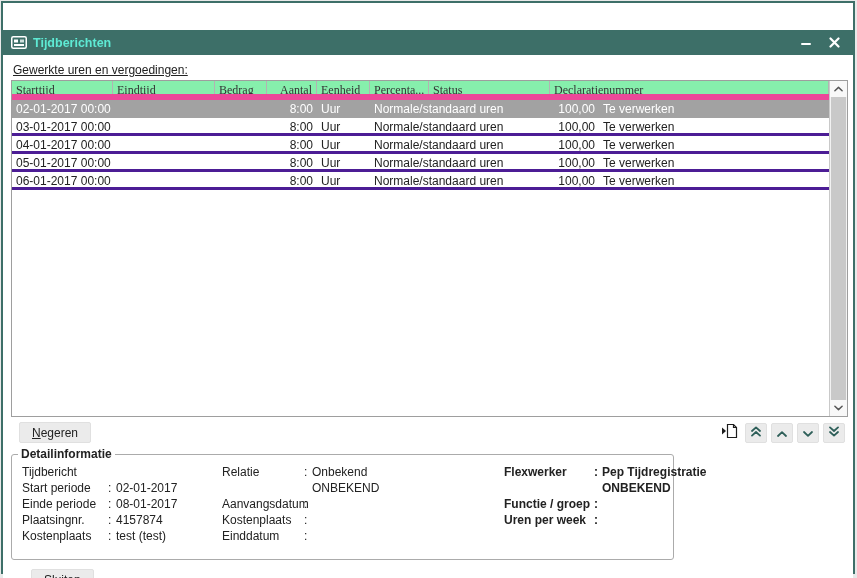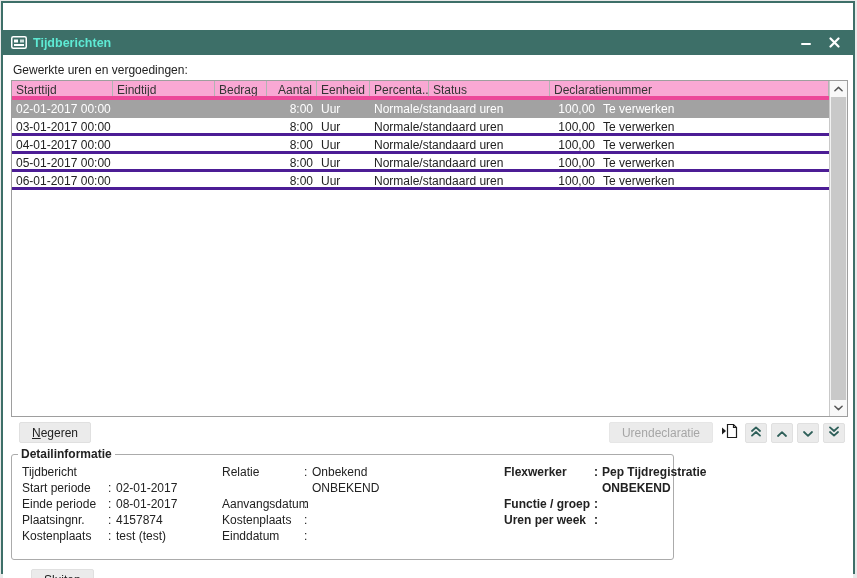--- a/index.html
+++ b/index.html
@@ -24,28 +24,28 @@
   }
   .titlebar .title { font-weight:bold; font-size:12.5px; flex:1; }
   .win-icon { display:flex; align-items:center; }
   .winbtn {
     width:22px; height:20px; display:flex; align-items:center; justify-content:center;
     color:#fff; cursor:default; background:transparent; border:none; padding:0;
     font-family:"Liberation Sans", sans-serif;
   }
   
   .content { position:relative; height:541px; background:#fff; }
-  .grid-label { position:absolute; left:10px; top:8px; }
+  .grid-label { position:absolute; left:10px; top:8px;text-decoration:underline; }
   
   .grid {
     position:absolute; left:8px; top:25px; width:837px; height:337px;
     border:1px solid #9e9e9e; display:flex; background:#fff;
   }
   .grid-main { flex:1; display:flex; flex-direction:column; overflow:hidden; }
-  .grid-header { display:flex; height:19px; background:#f9a8d4; border-bottom:4px solid #ec4899; flex:0 0 19px; }
+  .grid-header { display:flex; height:19px; background:#86efac; border-bottom:6px solid #ec4899; flex:0 0 19px;font-family:Liberation Serif, serif; }
   .hcell {
     padding:2px 4px 0 4px; border-right:1px solid #b3b3b3; color:#333;
     white-space:nowrap; overflow:hidden;
   }
   .grid-body { flex:1; display:flex; flex-direction:column; }
   .grow { display:flex; height:18px; flex:0 0 18px; border-bottom:3px solid #4c1d95; background:#fff; }
   .grow.selected { background:var(--sel); color:#fff; border-bottom-color:var(--sel); }
   .cell { padding:2px 4px 0 4px; white-space:nowrap; overflow:hidden; }
   .c-starttijd{width:101px;flex:0 0 101px}
   .c-eindtijd{width:102px;flex:0 0 102px}
@@ -208,23 +208,20 @@
             </svg>
         </div>
       </div>
     </div>
 
     <div class="actions">
       <button class="btn">
         <span class="mnemonic">Negeren</span>
       </button>
       <div class="right-cluster">
-        <button class="btn disabled">
-          <span>Urendeclaratie</span>
-        </button>
         <button class="docbtn">
           <span>
             <svg width="17" height="16" viewBox="0 0 17 16">
               <path d="M1 4.5 L5 8 L1 11.5 Z" fill="#1d1d1d"></path>
               <path d="M6.5 1.5 h6 l3 3 v10 h-9 z" fill="#fff" stroke="#1d1d1d" stroke-width="1.2"></path>
               <path d="M12.5 1.5 v3 h3" fill="none" stroke="#1d1d1d" stroke-width="1.2"></path>
             </svg>
           </span>
         </button>
         <button class="navbtn">

